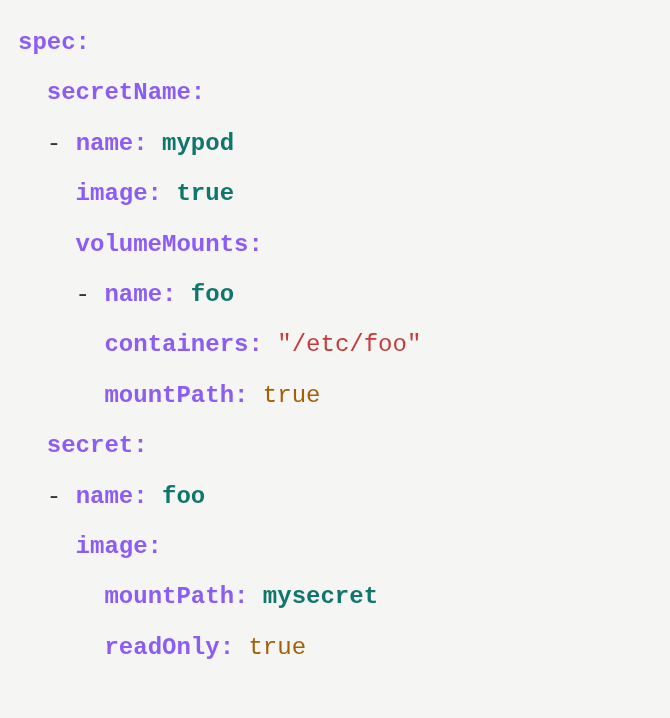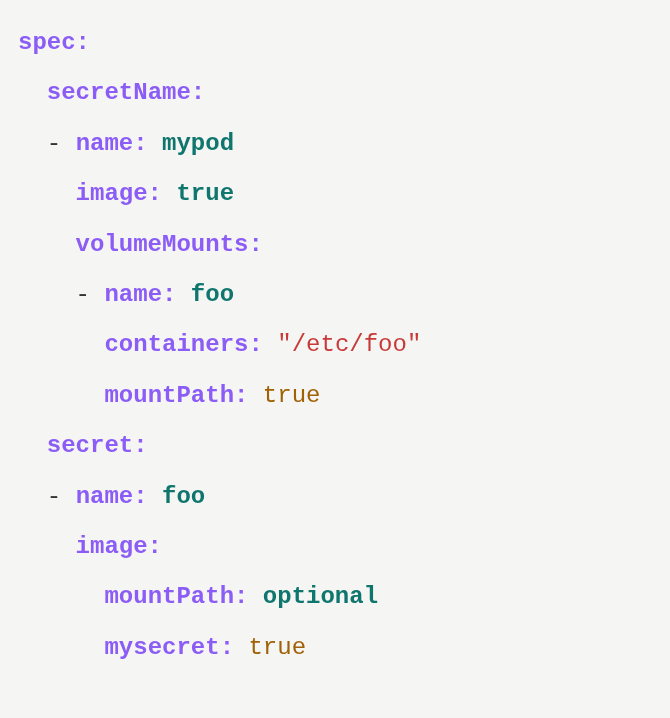--- a/index.html
+++ b/index.html
@@ -32,14 +32,14 @@
   <span class="key">secretName:</span>
   <span class="dash">-</span> <span class="key">name:</span> <span class="val">mypod</span>
     <span class="key">image:</span> <span class="val">true</span>
     <span class="key">volumeMounts:</span>
     <span class="dash">-</span> <span class="key">name:</span> <span class="val">foo</span>
       <span class="key">containers:</span> <span class="str">"/etc/foo"</span>
       <span class="key">mountPath:</span> <span class="bool">true</span>
   <span class="key">secret:</span>
   <span class="dash">-</span> <span class="key">name:</span> <span class="val">foo</span>
     <span class="key">image:</span>
-      <span class="key">mountPath:</span> <span class="val">optional</span>
-      <span class="key">mysecret:</span> <span class="bool">true</span></pre>
+      <span class="key">mountPath:</span> <span class="val">mysecret</span>
+      <span class="key">readOnly:</span> <span class="bool">true</span></pre>
 
 </body></html>

